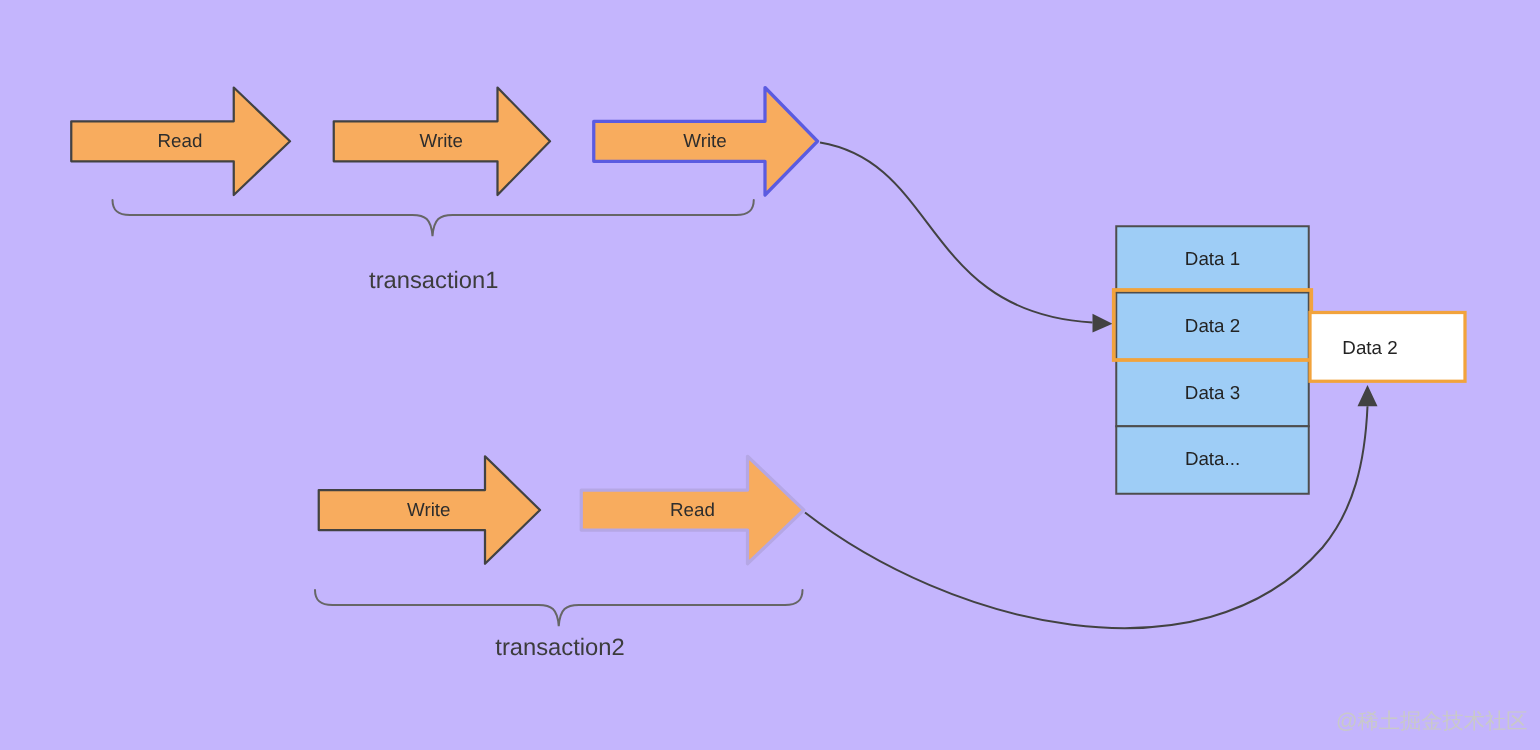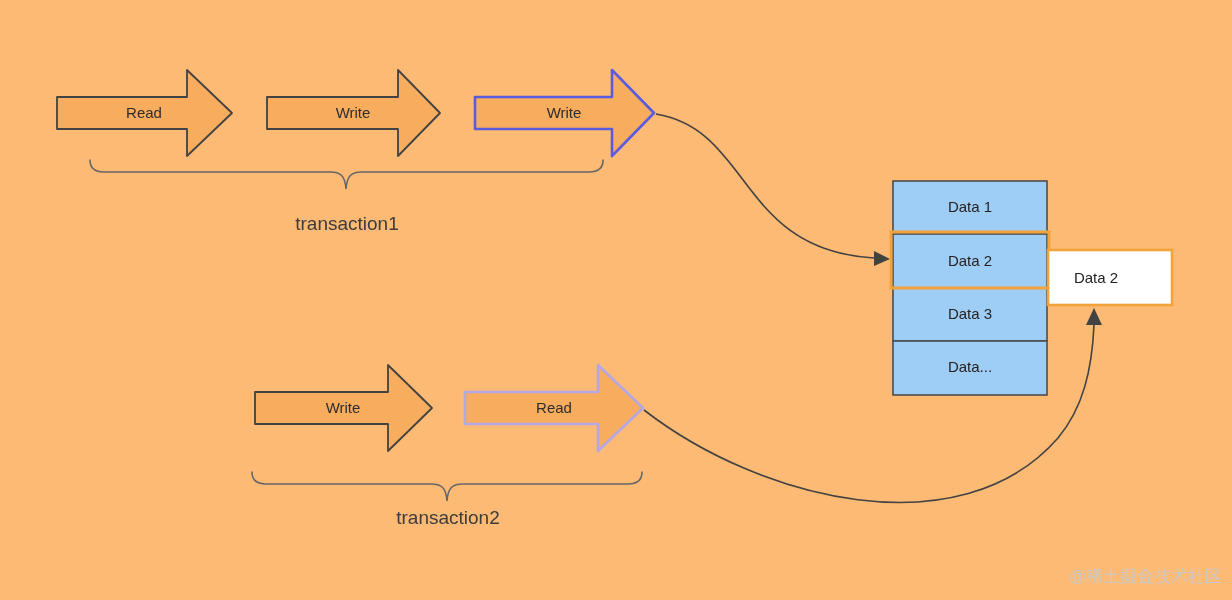--- a/index.html
+++ b/index.html
@@ -8,21 +8,21 @@
     background: #ffffff;
     width: 1232px;
     height: 600px;
     overflow: hidden;
     font-family: "Liberation Sans", "DejaVu Sans", sans-serif;
   }
   #stage {
     position: relative;
     width: 1232px;
     height: 600px;
-    background: #fdba74;
+    background: #c4b5fd;
   }
   svg { display: block; }
 
   .block-arrow {
     fill: var(--arrow-fill);
     stroke: var(--arrow-stroke);
     stroke-width: 1.8;
     stroke-linejoin: round;
   }
   .block-arrow.purple {

